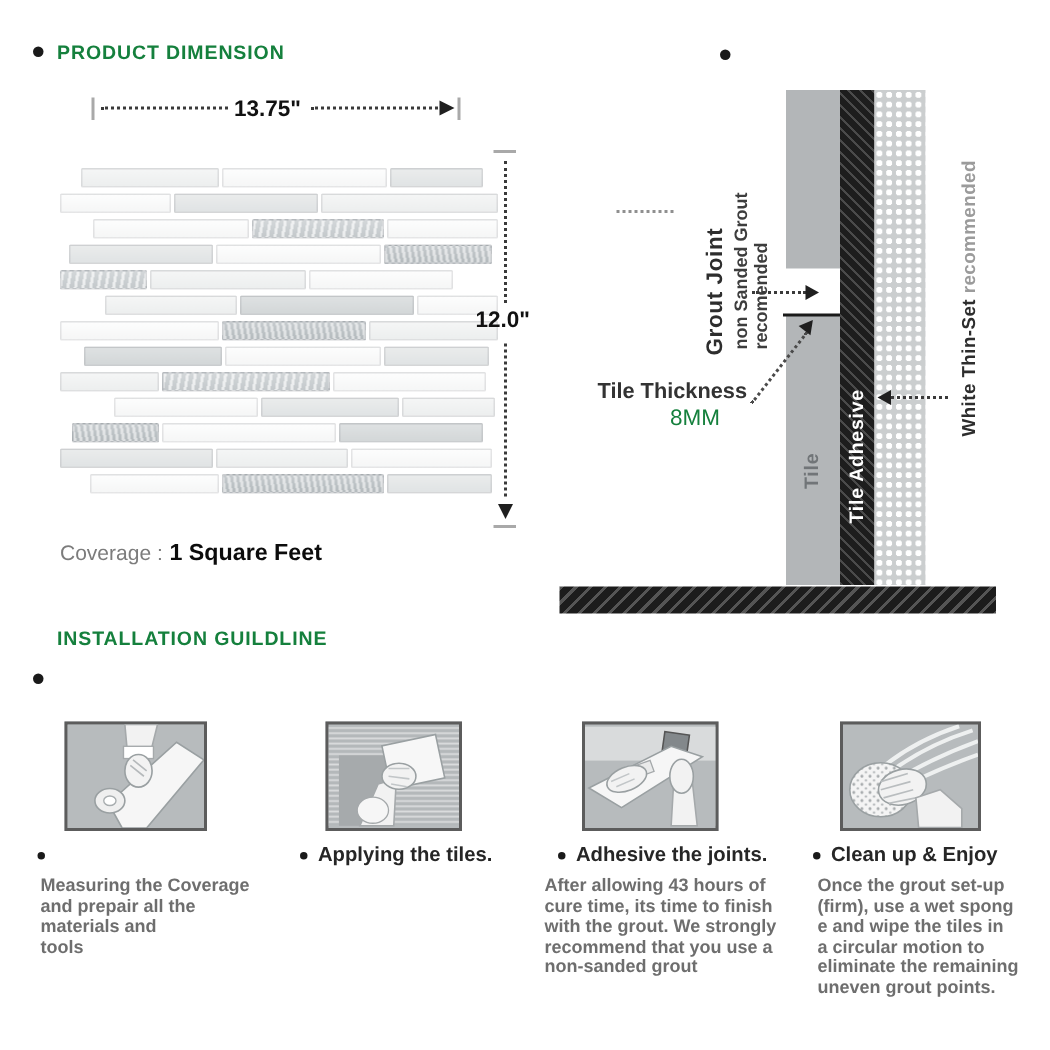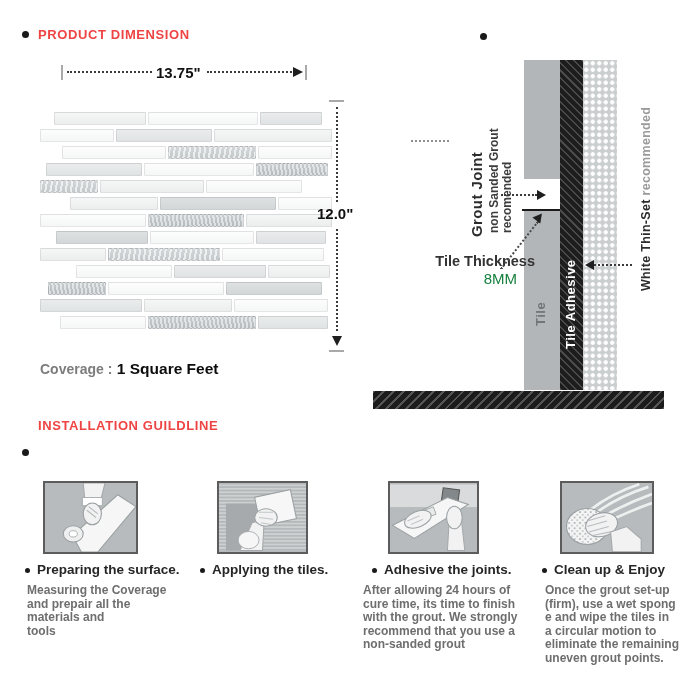--- a/index.html
+++ b/index.html
@@ -1,20 +1,20 @@
 <!DOCTYPE html>
 <html><head>
 <meta charset="utf-8">
 <style>
   * { margin:0; padding:0; box-sizing:border-box; }
   body { background:#ffffff; font-family:"Liberation Sans", sans-serif; }
   .canvas { position:relative; width:700px; height:700px; background:#fff; overflow:hidden; }
 
   
-  .sec-head { position:absolute; font-size:13px; font-weight:bold; color:#ef4444; letter-spacing:.6px; white-space:nowrap;text-align:right; }
+  .sec-head { position:absolute; font-size:13px; font-weight:bold; color:#15803d; letter-spacing:.6px; white-space:nowrap;text-align:right; }
   .bullet { position:absolute; background:#1a1a1a; border-radius:50%; }
   .b6 { width:7px; height:7px; }
   .b4 { width:5px; height:5px; }
 
   
   .dot-h { position:absolute; border-top:2px dotted #3a3a3a; height:0; }
   .dot-v { position:absolute; border-left:2px dotted #3a3a3a; width:0; }
   .tick-v { position:absolute; width:2px; height:15px; background:#a9a9a9; }
   .tick-h { position:absolute; width:15px; height:2px; background:#a9a9a9; }
   .dim-label { position:absolute; font-size:15px; font-weight:bold; color:#111; white-space:nowrap; }
@@ -27,21 +27,21 @@
   .m-row { display:flex; height:13px; margin-bottom:4px; }
   .m-seg { height:13px; margin-right:2px; border:1px solid rgba(90,95,98,.14); border-radius:1px; }
   .c0 { background:linear-gradient(#fdfdfd,#f5f6f6); }
   .c1 { background:linear-gradient(#f5f6f6,#eceeee); }
   .c2 { background:linear-gradient(#eaecec,#e0e3e4); }
   .c3 { background:linear-gradient(#dee1e2,#d3d7d8); }
   .c4 { background:repeating-linear-gradient(100deg, rgba(255,255,255,.65) 0 2px, rgba(0,0,0,0) 2px 5px), linear-gradient(#d3d7d9,#c3c8cb); }
   .c5 { background:repeating-linear-gradient(80deg, rgba(255,255,255,.55) 0 2px, rgba(0,0,0,0) 2px 4px), linear-gradient(#c6cbce,#b4babd); }
 
   .coverage { position:absolute; left:40px; top:360px; white-space:nowrap; }
-  .coverage .lab { font-size:14px; font-weight:bold; color:#7c7c7c; }
+  .coverage .lab { font-size:14px; font-weight:normal; color:#7c7c7c; }
   .coverage .val { font-size:15.5px; font-weight:bold; color:#0c0c0c; }
 
   
   .tile-bar { position:absolute; background:#b3b6b8; }
   .hatch-bar { position:absolute; background:repeating-linear-gradient(45deg, #4a4a4a 0 1.5px, #1d1d1d 1.5px 5.5px); }
   .dots-bar { position:absolute; background-color:#cbcecf;
               background-image:radial-gradient(circle, #ffffff 1.9px, rgba(255,255,255,0) 2.3px);
               background-size:6.5px 6.5px; }
   .floor { position:absolute; background:repeating-linear-gradient(135deg, #555 0 2px, #1c1c1c 2px 7px); }
   .notch { position:absolute; background:#ffffff; }
@@ -188,21 +188,21 @@
   <div style="position:absolute; left:501px; top:189px; width:46px; height:12px;">
     <div class="dot-h" style="left:0; top:5px; width:36px;"></div>
     <div class="arr-r" style="left:36px; top:1px; border-left-width:9px;"></div>
   </div>
 
   <div style="position:absolute; left:585px; top:259px; width:48px; height:12px;">
     <div class="arr-l" style="left:0; top:1px; border-right-width:9px;"></div>
     <div class="dot-h" style="left:9px; top:5px; width:38px;"></div>
   </div>
 
-  <div class="thick-label" style="left:398px; top:253px; width:100px;margin-left:37px;">
+  <div class="thick-label" style="left:398px; top:253px; width:100px;">
     <div class="l1">Tile Thickness</div>
     <div class="l2">8MM</div>
   </div>
   <div class="diag-arrow" style="left:501px; top:268px; width:70px; transform:rotate(-52deg);">
     <div class="line" style="width:60px;"></div>
     <div class="arr-r" style="left:60px; top:-6px; border-left-width:9px;"></div>
   </div>
 
   <span class="bullet b6" style="left:22px; top:449px;"></span>
   <div class="sec-head" style="left:38px; top:418px;">INSTALLATION GUILDLINE</div>
@@ -267,32 +267,31 @@
       <path d="M32,52 Q66,34 100,22" stroke="#eef0f0" stroke-width="3" fill="none"></path>
       <path d="M26,34 Q52,12 86,1" stroke="#eef0f0" stroke-width="3" fill="none"></path>
       <ellipse cx="28" cy="48" rx="23" ry="20" fill="url(#p4d)" stroke="#9aa0a2" stroke-width="1.2"></ellipse>
       <ellipse cx="44" cy="46" rx="18" ry="13" fill="#f2f2f2" stroke="#9aa0a2" stroke-width="1.2" transform="rotate(-15 44 46)"></ellipse>
       <path d="M28,42 L48,36 M28,48 L50,42 M30,54 L52,48 M34,58 L54,54" stroke="#b9bdbf" stroke-width="1.2" fill="none"></path>
       <polygon points="56,76 54,54 72,48 88,62 88,76" fill="#f2f2f2" stroke="#a5a9ab" stroke-width="1.2"></polygon>
     </svg>
   </div>
 
   <span class="bullet b4" style="left:25px; top:568px;"></span>
-  <div class="step-title" style="left:37px; top:562px;">Preparing the surface.</div>
   <div class="step-body" style="left:27px; top:584px; width:160px;">Measuring the Coverage
 and prepair all the
 materials and
 tools</div>
 
   <span class="bullet b4" style="left:200px; top:568px;"></span>
   <div class="step-title" style="left:212px; top:562px;">Applying the tiles.</div>
 
   <span class="bullet b4" style="left:372px; top:568px;"></span>
   <div class="step-title" style="left:384px; top:562px;">Adhesive the joints.</div>
-  <div class="step-body" style="left:363px; top:584px; width:160px;">After allowing 24 hours of
+  <div class="step-body" style="left:363px; top:584px; width:160px;">After allowing 43 hours of
 cure time, its time to finish
 with the grout. We strongly
 recommend that you use a
 non-sanded grout</div>
 
   <span class="bullet b4" style="left:542px; top:568px;"></span>
   <div class="step-title" style="left:554px; top:562px;">Clean up &amp; Enjoy</div>
   <div class="step-body" style="left:545px; top:584px; width:150px;">Once the grout set-up
 (firm), use a wet spong
 e and wipe the tiles in

